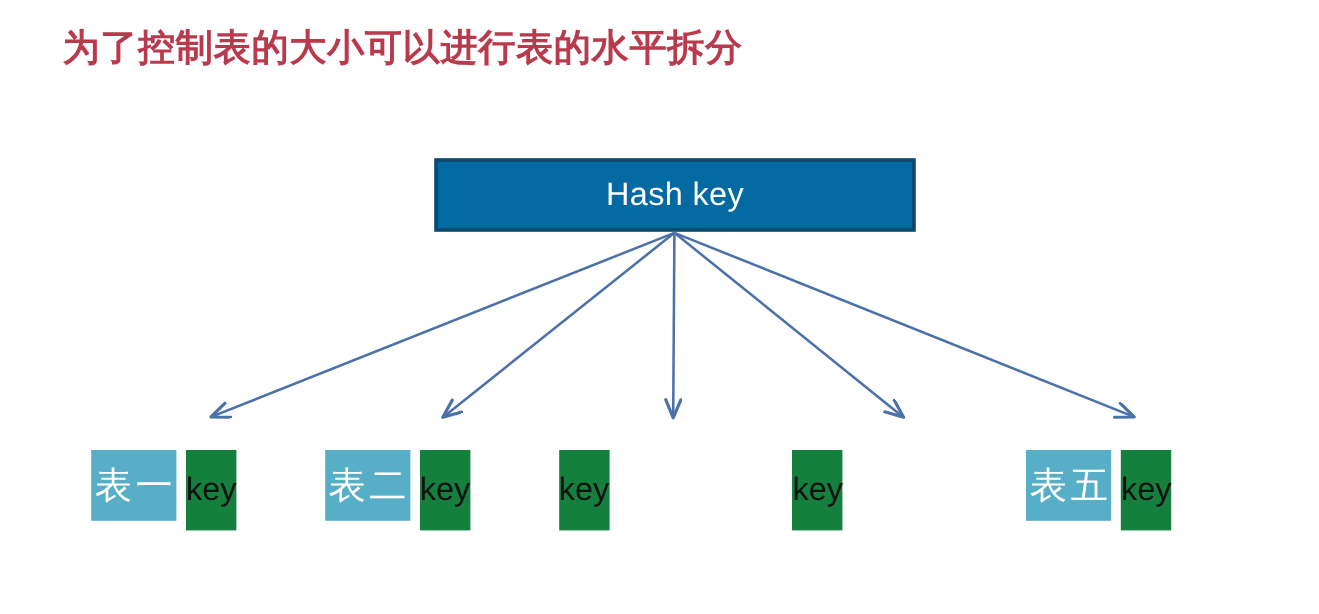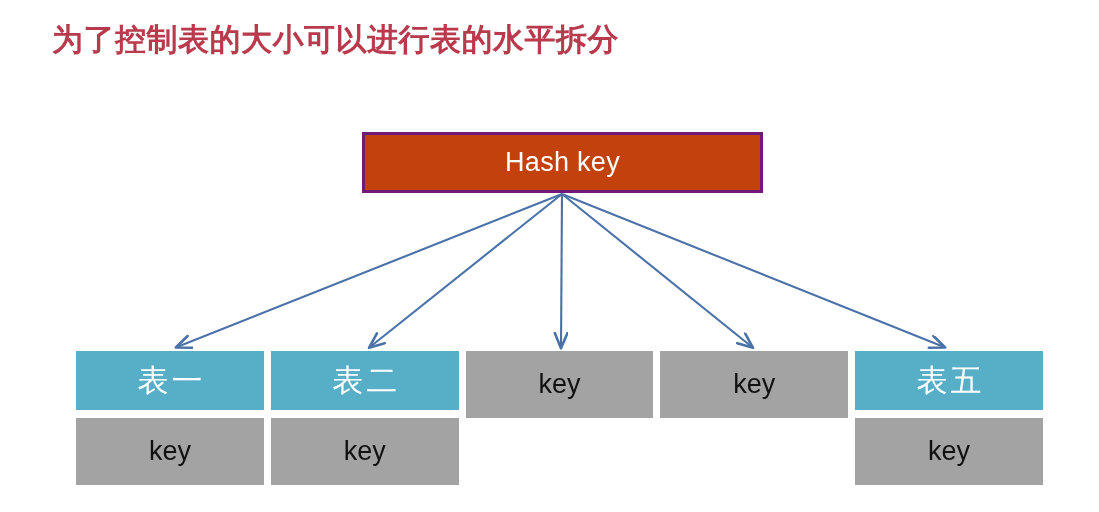--- a/index.html
+++ b/index.html
@@ -47,22 +47,22 @@
   }
 
   
   #hash-key-box {
     position: absolute;
     left: 362px;
     top: 132px;
     width: 401px;
     height: 61px;
     box-sizing: border-box;
-    background: #c2410c;
-    border: 3px solid #701a75;
+    background: #0369a1;
+    border: 3px solid #0c4a6e;
     display: flex;
     align-items: center;
     justify-content: center;
   }
   #hash-key-label {
     color: #ffffff;
     font-size: 27px;
     line-height: 1;
     letter-spacing: 0.3px;
   }
@@ -73,40 +73,41 @@
     left: 76px;
     top: 351px;
     width: 967px;
     height: 134px;
     display: flex;
     gap: 7px;
   }
   .table-col {
     flex: 1 1 0;
     display: flex;
-    flex-direction: column;
+    flex-direction: row;
     gap: 8px;
+    margin-top: 24px;
   }
   .table-header {
     height: 59px;
     background: #57aec7;
     display: flex;
     align-items: center;
     justify-content: center;
   }
   .table-header-label {
     color: #ffffff;
     font-size: 31px;
     line-height: 1;
     letter-spacing: 3px;
     text-indent: 3px;
   }
   .table-body {
     height: 67px;
-    background: #a3a3a3;
+    background: #15803d;
     display: flex;
     align-items: center;
     justify-content: center;
   }
   .table-body-label {
     color: #111111;
     font-size: 27px;
     line-height: 1;
   }
 </style>

